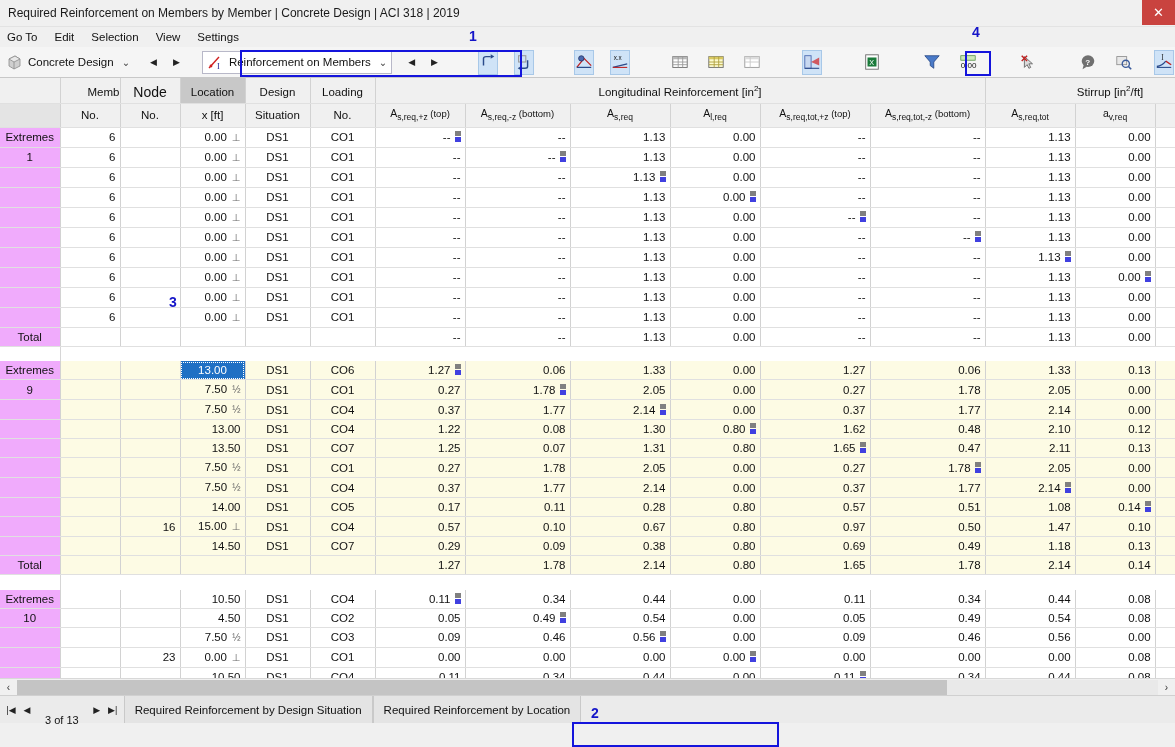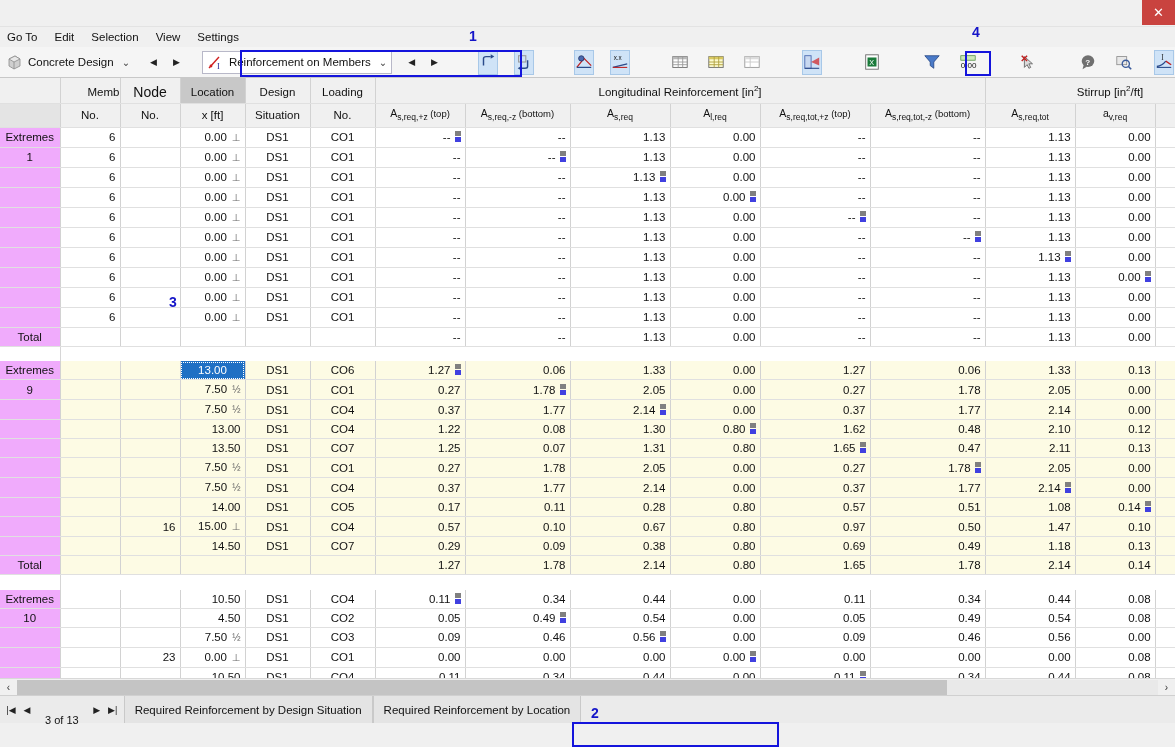--- a/index.html
+++ b/index.html
@@ -133,20 +133,21 @@
     font-size: 11.5px; color: #111; background: #e4e4e4;
     border-left: 1px solid #c9c9c9; border-right: 1px solid #c9c9c9;
     white-space: nowrap; cursor: pointer;
   }
   .tab.active { background: #ffffff; }
 </style>
 </head>
 <body>
 
 <div id="titlebar">
+  <div class="title">Required Reinforcement on Members by Member | Concrete Design | ACI 318 | 2019</div>
   <div id="close-btn">✕</div>
 </div>
 
 <div id="menubar">
     <div class="mi">Go To</div>
     <div class="mi">Edit</div>
     <div class="mi">Selection</div>
     <div class="mi">View</div>
     <div class="mi">Settings</div>
   </div>

